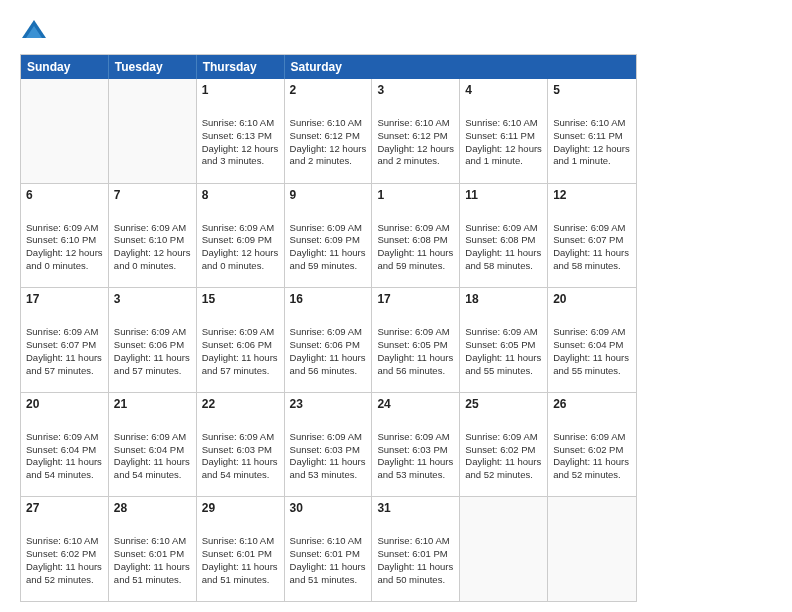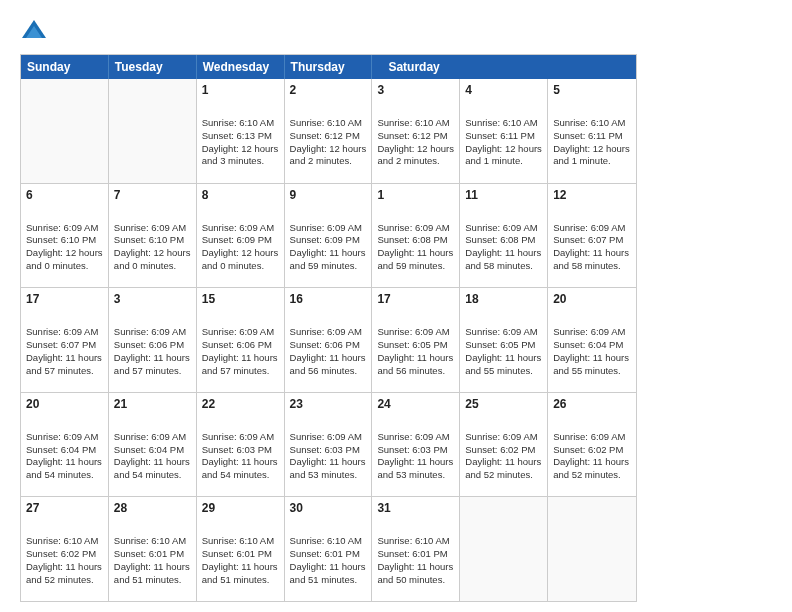--- a/index.html
+++ b/index.html
@@ -74,21 +74,20 @@
     .cal-header-cell {
       color: #fff;
       font-size: 12px;
       font-weight: bold;
       padding: 5px 6px;
       text-align: left;
       border-right: 1px solid #4480c0;
     }
     .cal-header-cell:last-child {
       border-right: none;
-      margin-left: 10px;
     }
     .cal-body {
       flex: 1;
       display: flex;
       flex-direction: column;
     }
     .cal-row {
       display: grid;
       grid-template-columns: repeat(7, 1fr);
       flex: 1;
@@ -143,21 +142,20 @@
     <div class="title-area">
       <div class="month-title"></div>
       <div class="location"></div>
     </div>
   </div>
 
   <div class="calendar">
     <div class="cal-header" id="cal-header">
         <div class="cal-header-cell">Sunday</div>
         <div class="cal-header-cell">Tuesday</div>
-        <div class="cal-header-cell">Wednesday</div>
         <div class="cal-header-cell">Thursday</div>
         <div class="cal-header-cell">Saturday</div>
       </div>
     <div class="cal-body" id="cal-body">
         <div class="cal-row">
           <div class="cal-cell empty"></div>
           <div class="cal-cell empty"></div>
           <div class="cal-cell">
             <span class="day-num">1</span>
             <div class="cell-info" style="white-space: pre-line;">Sunrise: 6:10 AM

